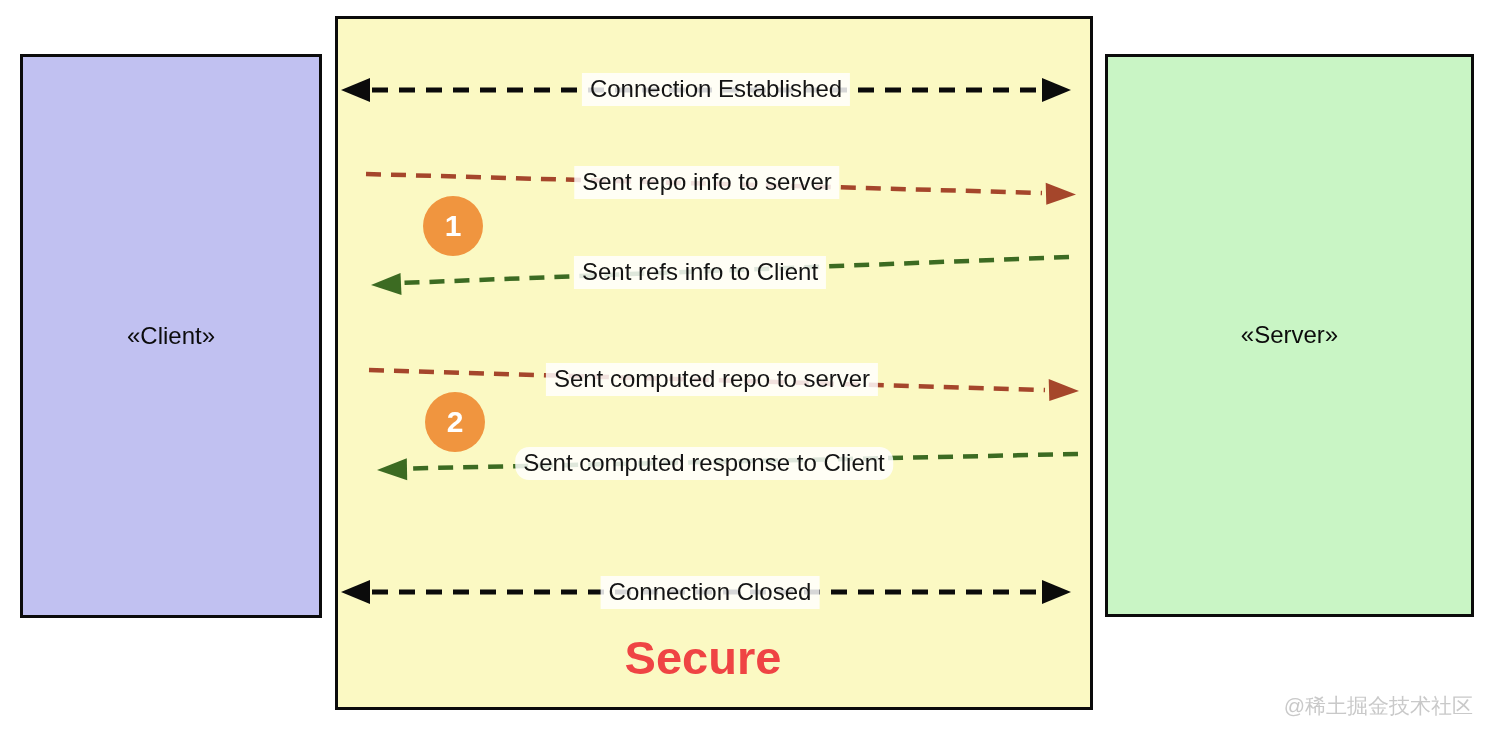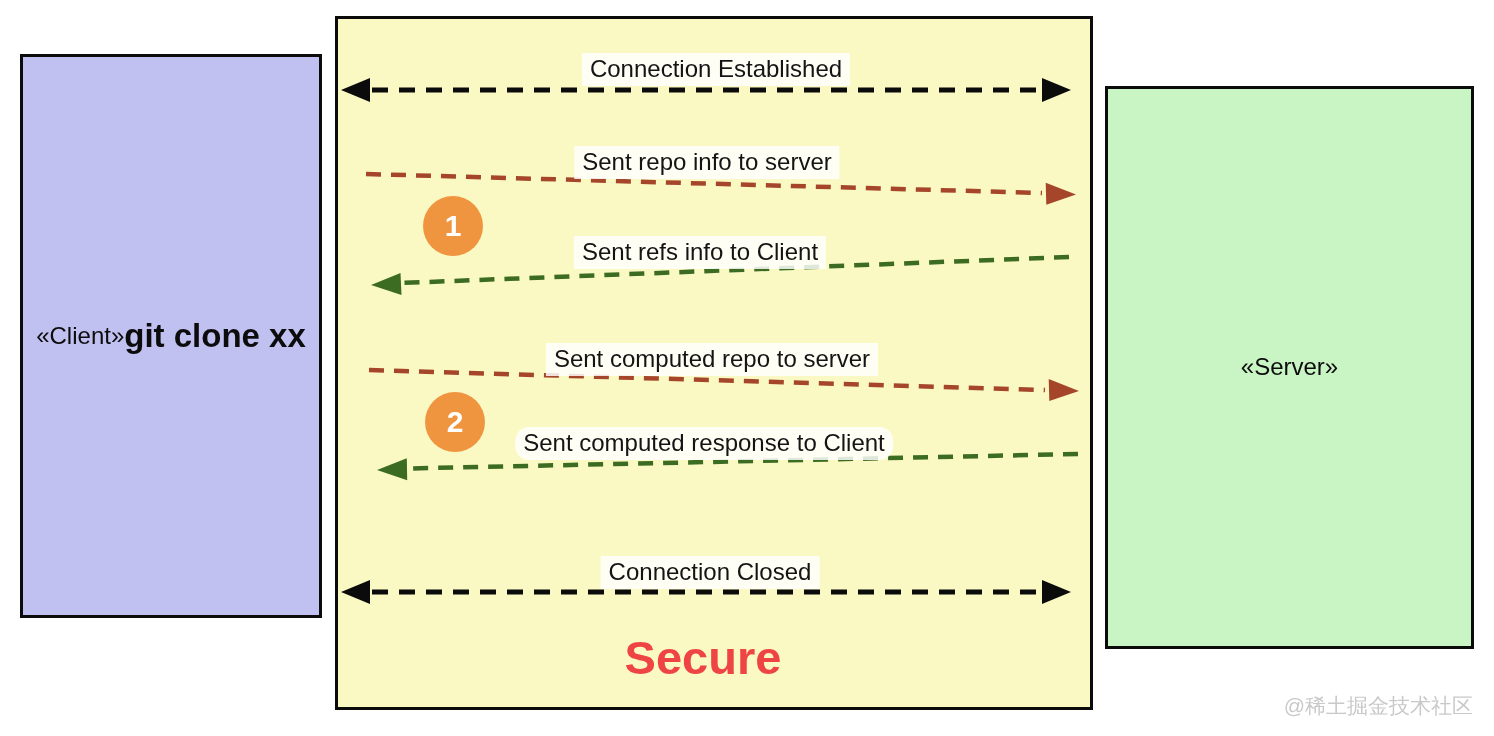--- a/index.html
+++ b/index.html
@@ -37,37 +37,37 @@
   }
   #channel-box {
     left: 335px; top: 16px;
     width: 758px; height: 694px;
     background: #fbf9c3;
   }
   #server-box {
     left: 1105px; top: 54px;
     width: 369px; height: 563px;
     background: #c9f5c5;
-    margin-top: 32px;
   }
   #arrow-layer {
     position: absolute;
     left: 0; top: 0;
     width: 1494px; height: 736px;
     pointer-events: none;
   }
   .msg-label {
     position: absolute;
     transform: translateX(-50%);
     background: rgba(255,255,255,0.84);
     font-size: 24px;
     color: #141414;
     padding: 2px 8px;
     white-space: nowrap;
     line-height: 1.2;
+    margin-top: 20px;
   }
   .step-badge {
     position: absolute;
     width: 60px; height: 60px;
     border-radius: 50%;
     background: #f0953f;
     color: #ffffff;
     font-size: 30px;
     font-weight: bold;
     display: flex;
@@ -99,21 +99,20 @@
   #lbl-response    { left: 704px; top: 427px; border-radius: 14px; }
   #lbl-closed      { left: 710px; top: 556px; }
 </style>
 </head>
 <body>
 
 <div class="box" id="channel-box"></div>
 
 <div class="box" id="client-box">
   <div class="stereotype">«Client»</div>
-  <div class="boxname">git clone xx</div>
 </div>
 
 <div class="box" id="server-box">
   <div class="stereotype">«Server»</div>
 </div>
 
 <svg id="arrow-layer" viewBox="0 0 1494 736" xmlns="http://www.w3.org/2000/svg">
 
   <g>
     <line x1="372" y1="90" x2="1040" y2="90" stroke="#0b0b0b" stroke-width="5" stroke-dasharray="16 11"></line>

